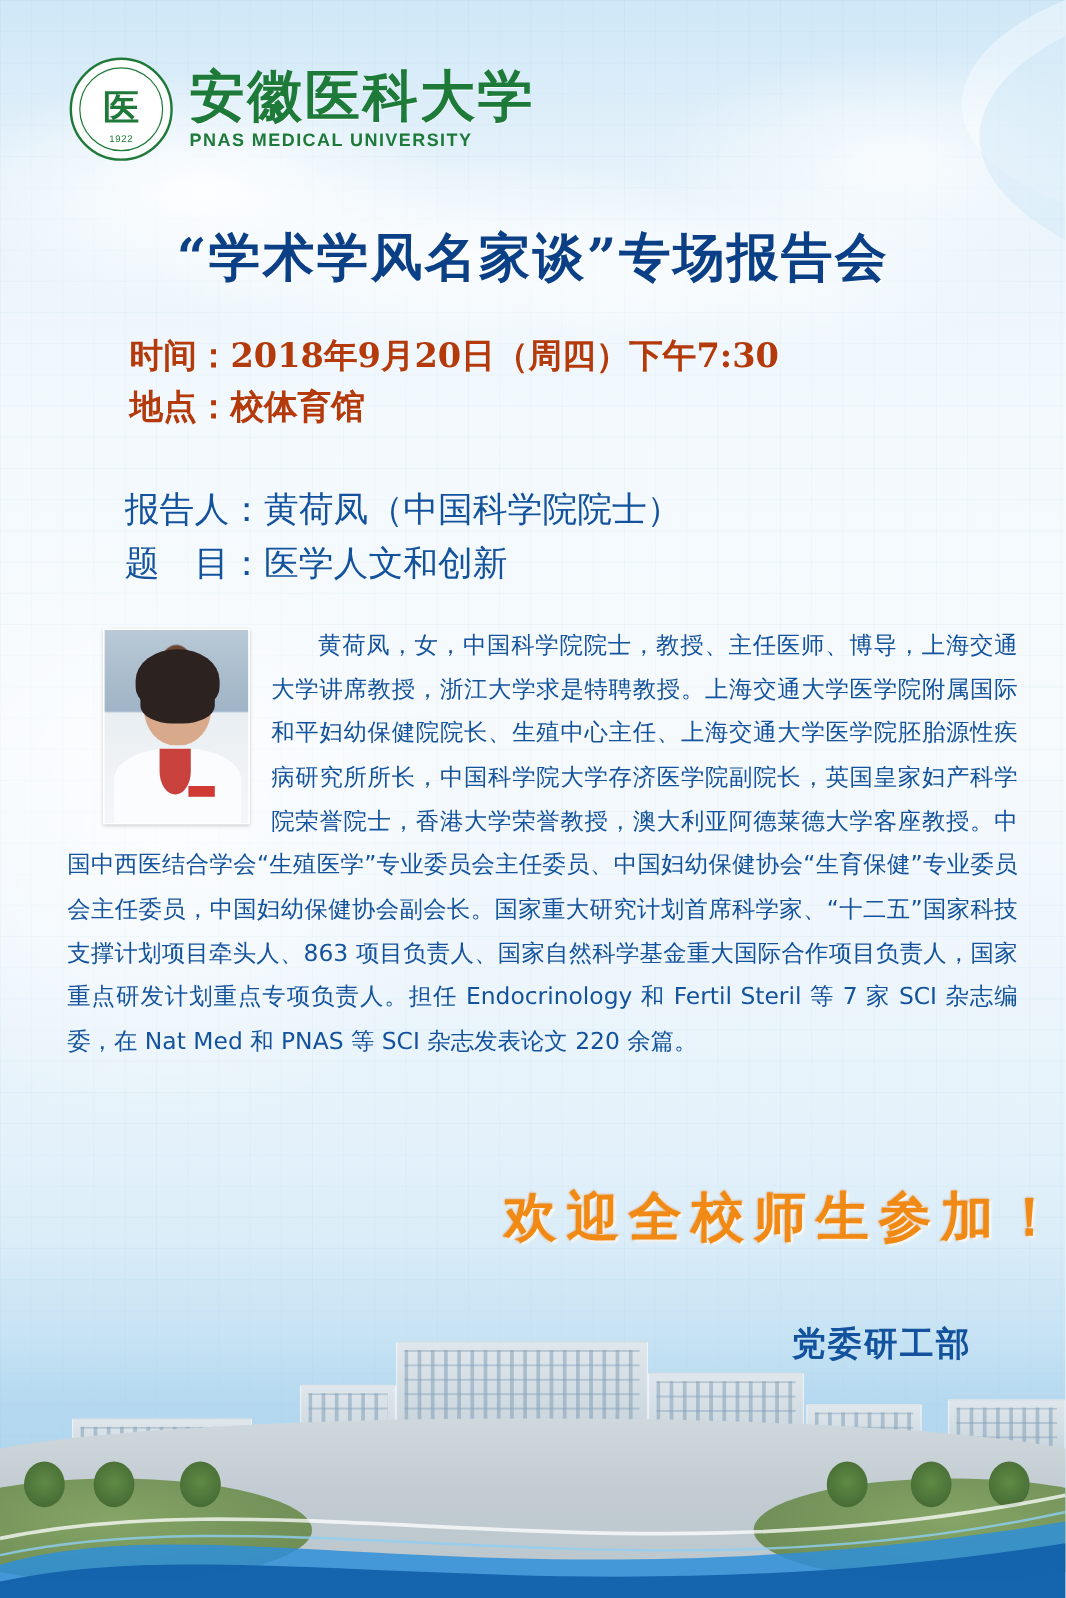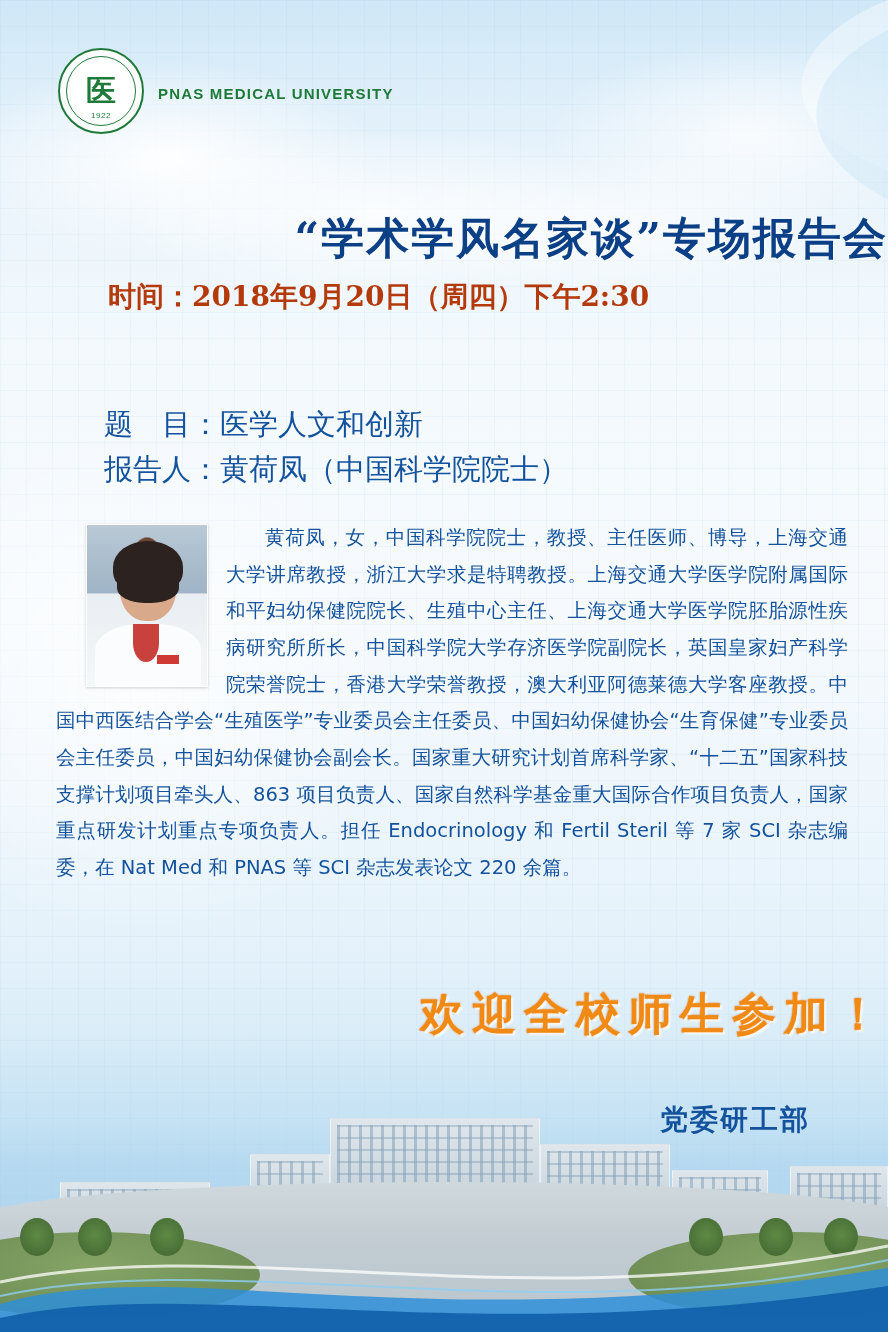--- a/index.html
+++ b/index.html
@@ -86,28 +86,27 @@
     text-shadow: 0 1px 0 rgba(255,255,255,.8);
   }
   .logo-en {
     font-size: 15px; font-weight: 700; color: #1d7a39;
     letter-spacing: 1.2px; margin-top: 4px;
   }
 
   
   .poster-title {
     position: absolute; left: 0; right: 0; top: 186px;
-    text-align: right;
+    text-align: center;
     font-family: "DejaVu Serif", serif;
     font-size: 43px; font-weight: 700;
     color: #0b3f86;
     letter-spacing: 2px;
     text-shadow: 1px 1px 0 rgba(255,255,255,.9);
     z-index: 4;
-    margin-top: 24px;
   }
 
   .meta-block {
     position: absolute; left: 108px; top: 276px; z-index: 4;
   }
   .meta-line {
     font-family: "DejaVu Serif", serif;
     font-size: 28px; font-weight: 700; color: #b43a0c;
     line-height: 1.5; white-space: nowrap;
   }
@@ -268,33 +267,35 @@
   <path d="M380,0 C280,40 250,120 380,170 L380,0 Z" fill="rgba(255,255,255,0.55)"></path>
   <path d="M380,30 C300,70 270,140 380,200 L380,30 Z" fill="rgba(190,225,245,0.45)"></path>
 </svg>
 
 <div class="logo-row">
   <div class="logo-seal">
     <span class="seal-glyph">医</span>
     <span class="seal-year">1922</span>
   </div>
   <div class="logo-text">
+    <div class="logo-cn">安徽医科大学</div>
     <div class="logo-en">PNAS MEDICAL UNIVERSITY</div>
   </div>
 </div>
 
 <div class="poster-title">“学术学风名家谈”专场报告会</div>
 
 <div class="meta-block">
-  <div class="meta-line">时间：2018年9月20日（周四）下午2:30</div>
+  <div class="meta-line">时间：2018年9月20日（周四）下午7:30</div>
+  <div class="meta-line">地点：校体育馆</div>
 </div>
 
 <div class="topic-block">
+  <div class="topic-line">报告人：黄荷凤（中国科学院院士）</div>
   <div class="topic-line">题　目：医学人文和创新</div>
-  <div class="topic-line">报告人：黄荷凤（中国科学院院士）</div>
 </div>
 
 <div class="bio-wrap">
   <div class="portrait">
     <div class="coat"></div>
     <div class="face"></div>
     <div class="hair"></div>
     <div class="badge"></div>
   </div>
   <div class="bio-text">

